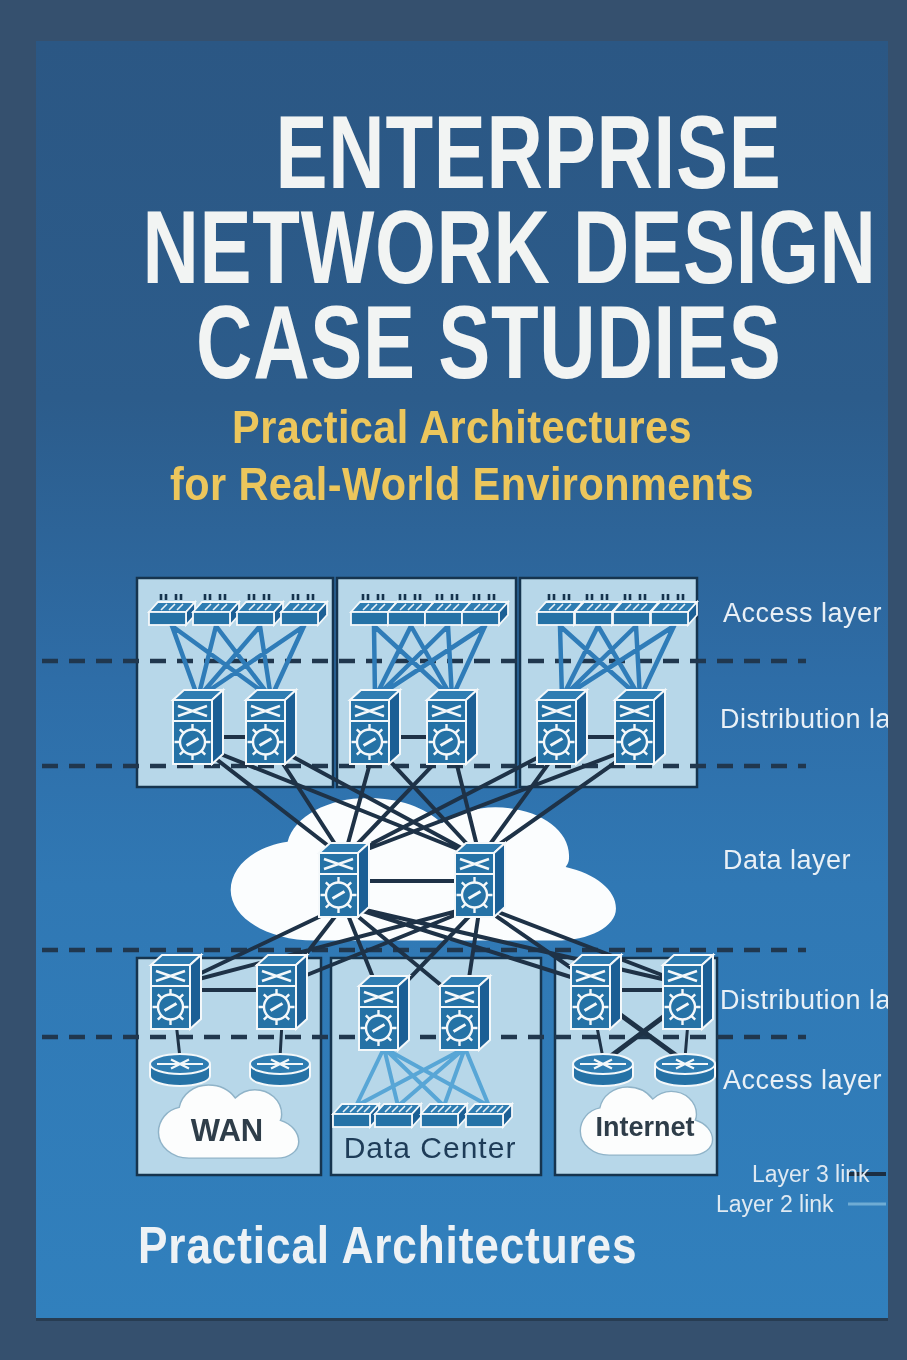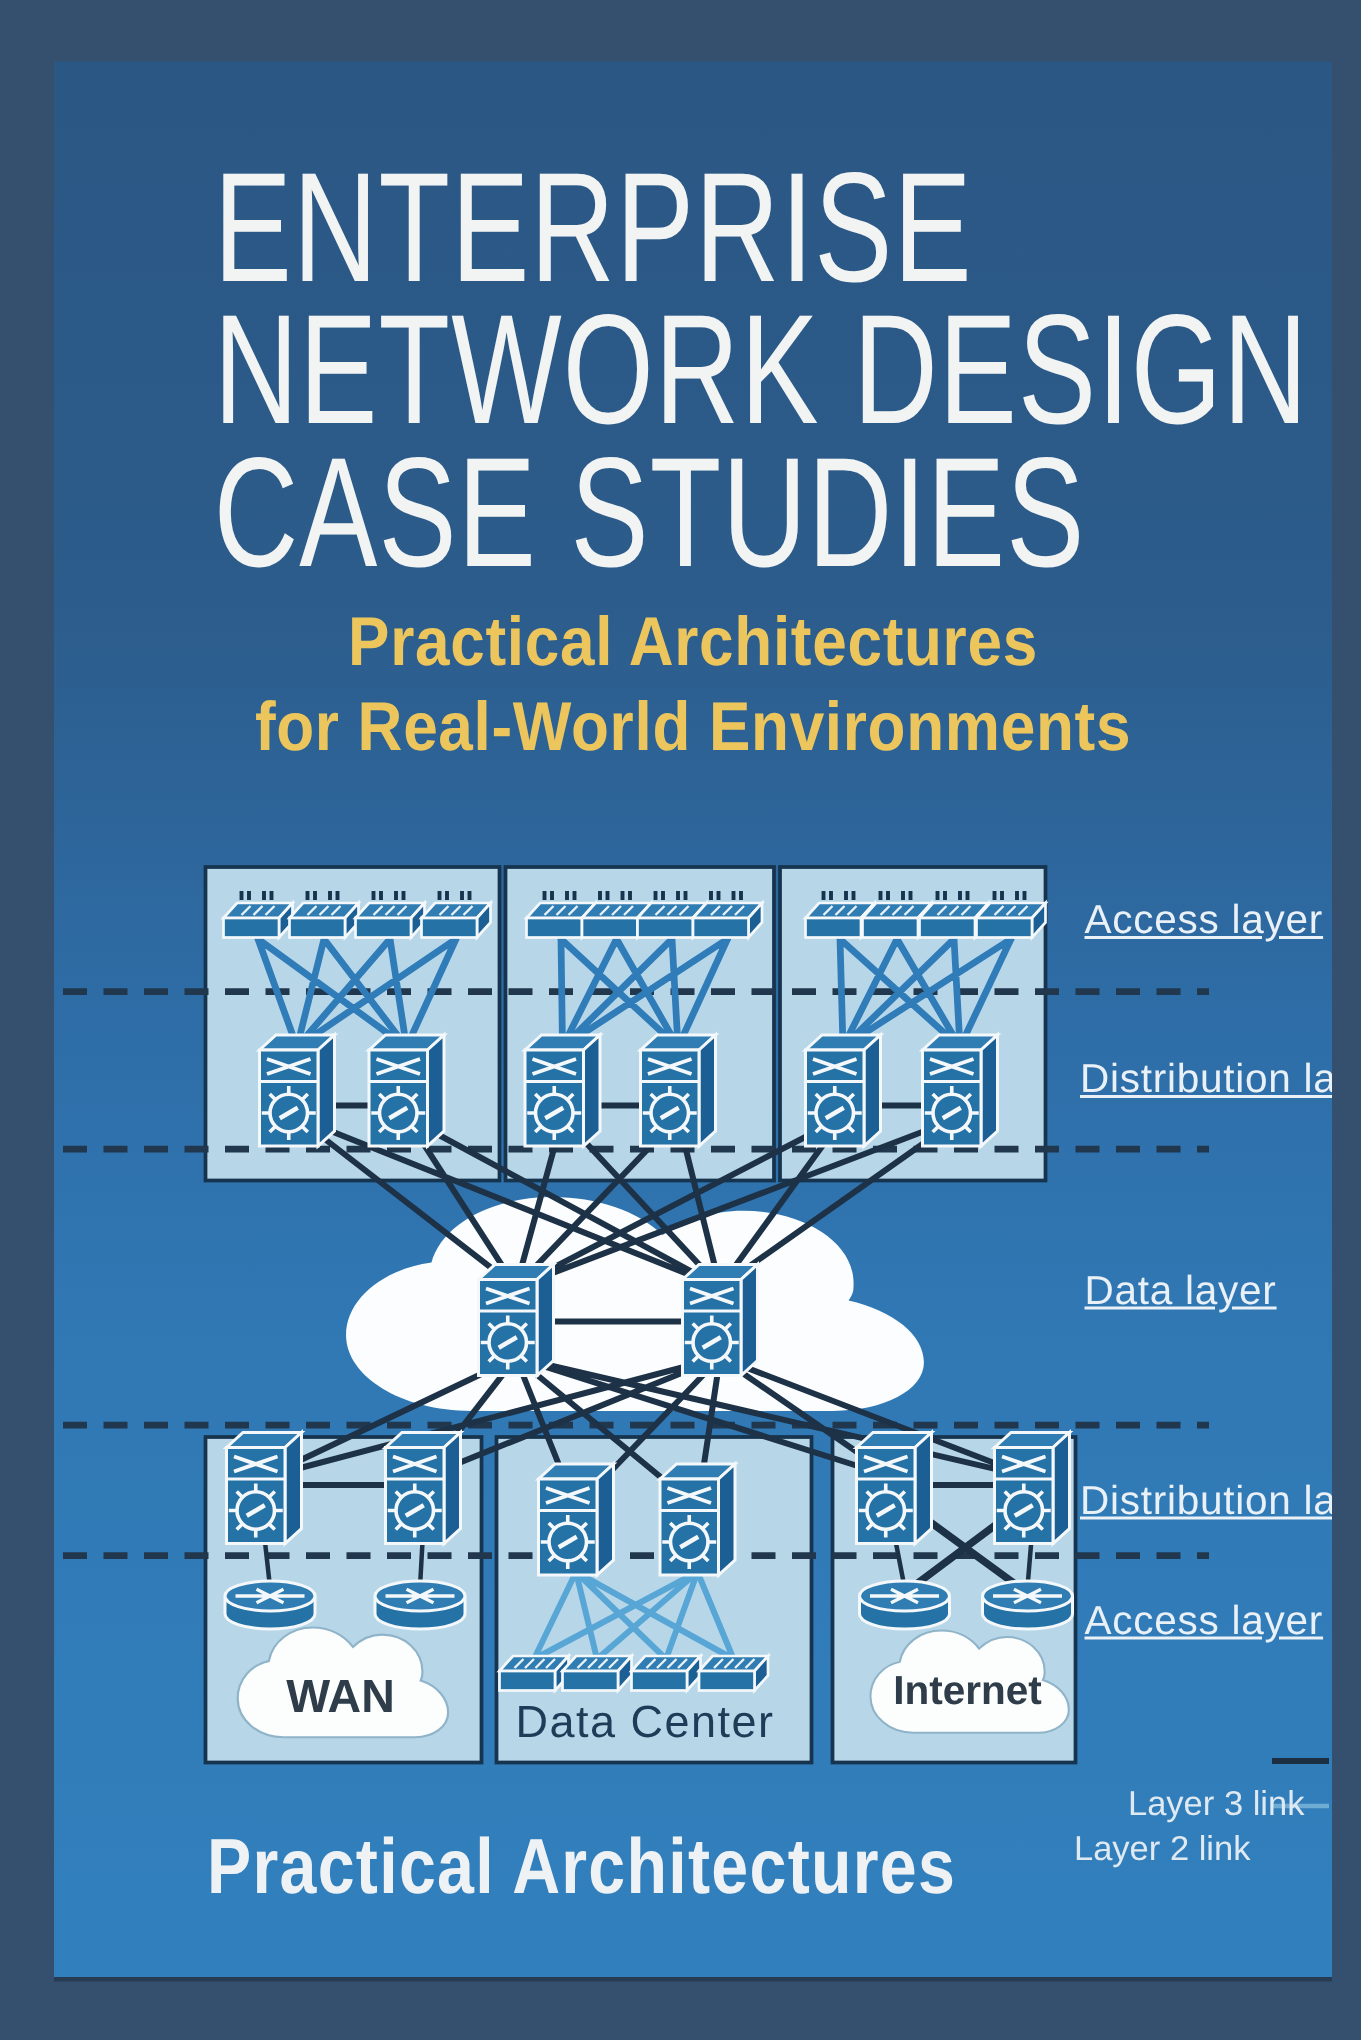--- a/index.html
+++ b/index.html
@@ -9,26 +9,26 @@
     font-family:"Liberation Sans", sans-serif;
     overflow:hidden;
   }
   .page{
     position:absolute;left:36px;top:41px;width:852px;height:1277px;
     overflow:hidden;
     background:linear-gradient(180deg,#2b5784 0%,#2c5c8b 28%,#2e6da7 50%,#3078b4 66%,#3180bd 100%);
     box-shadow:0 3px 0 rgba(0,0,0,.25);
   }
   svg.diagram{position:absolute;left:-36px;top:-41px;width:907px;height:1360px;display:block;}
-  .title{position:absolute;top:64px;left:0;right:0;text-align:left;color:#f2f4f3;font-weight:400;}
+  .title{position:absolute;top:64px;left:0;right:0;text-align:right;color:#f2f4f3;font-weight:700;}
   .title .line{display:block;font-size:104px;line-height:95px;transform:scaleX(.75);transform-origin:50% 50%;letter-spacing:1px;white-space:nowrap;}
   .subtitle{position:absolute;top:358px;left:0;right:0;text-align:center;color:#ecc65c;font-weight:700;}
   .subtitle .line{display:block;font-size:46px;line-height:57px;transform:scaleX(.9);transform-origin:50% 50%;white-space:nowrap;letter-spacing:.5px;}
-  .layer-label{position:absolute;color:#e9f0f6;font-size:27px;line-height:30px;white-space:nowrap;letter-spacing:.5px;text-decoration:underline;}
-  .legend-label{position:absolute;color:#dfe9f2;font-size:23px;line-height:26px;white-space:nowrap;margin-top:28px;}
+  .layer-label{position:absolute;color:#e9f0f6;font-size:27px;line-height:30px;white-space:nowrap;letter-spacing:.5px;}
+  .legend-label{position:absolute;color:#dfe9f2;font-size:23px;line-height:26px;white-space:nowrap;}
   .footer{position:absolute;top:1176px;left:102px;color:#eef2f5;font-weight:700;font-size:52px;line-height:56px;transform:scaleX(.85);transform-origin:0 50%;letter-spacing:1px;white-space:nowrap;}
   svg text{font-family:"Liberation Sans", sans-serif;}
 </style>
 </head>
 <body>
 
 <div class="page">
 
   <svg class="diagram" viewBox="0 0 907 1360" aria-hidden="true">
     <defs>

